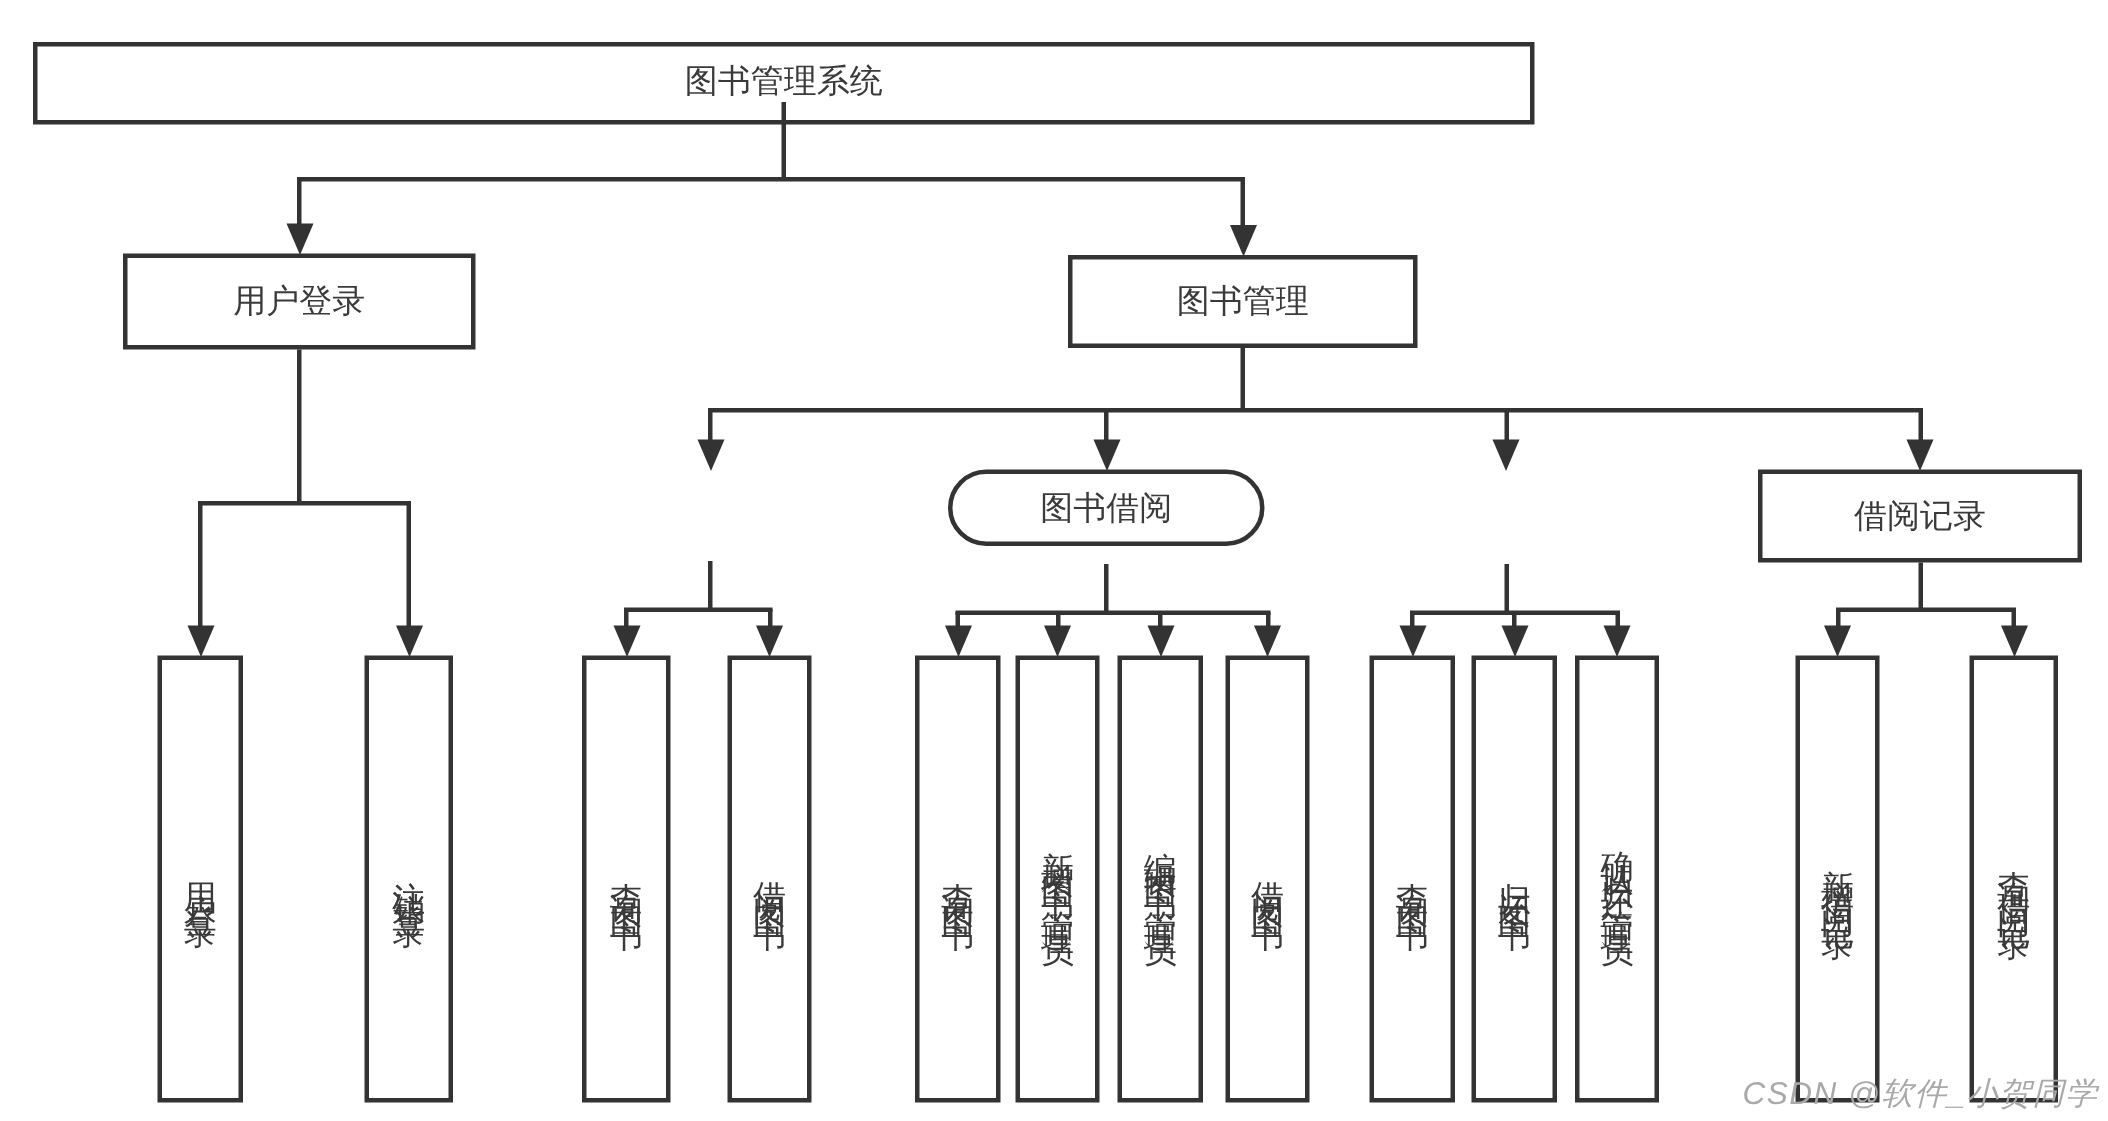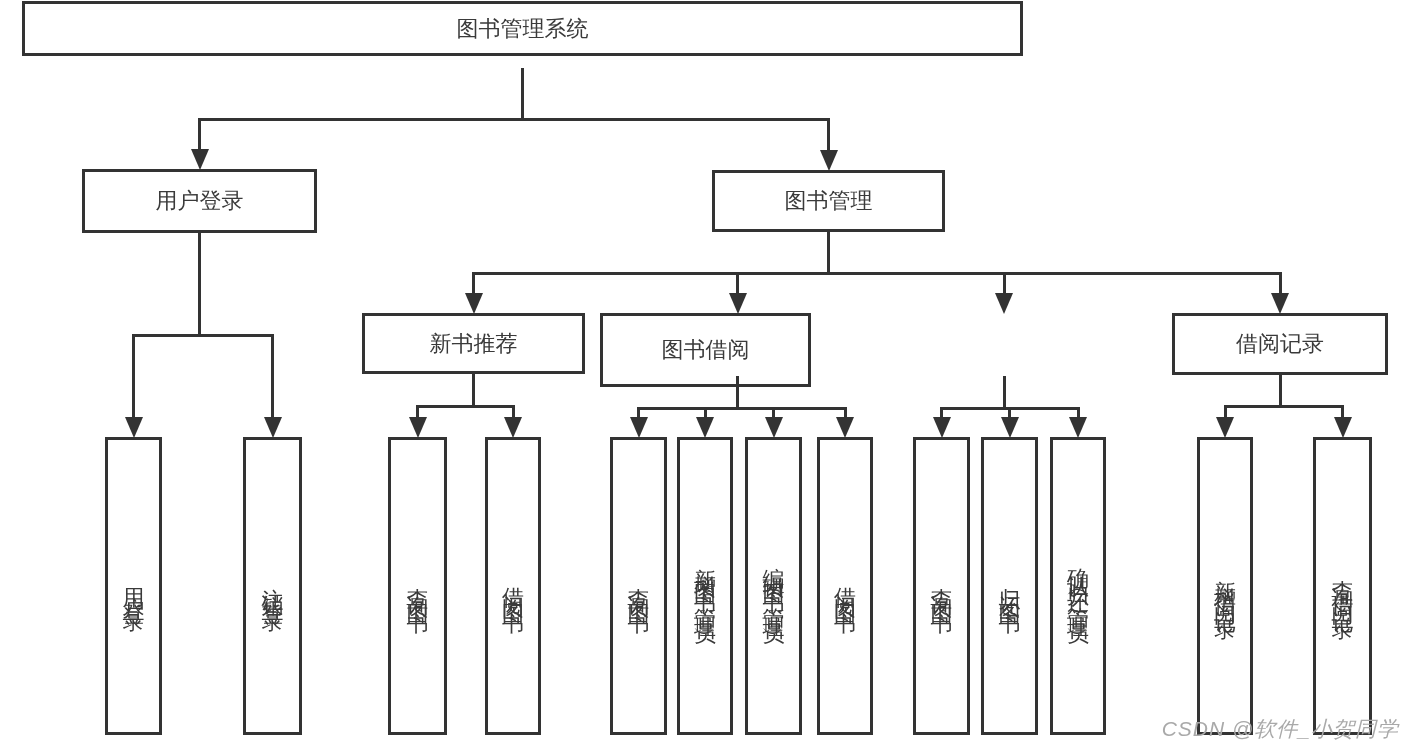--- a/index.html
+++ b/index.html
@@ -50,25 +50,24 @@
     z-index:10;
     white-space:nowrap;
     font-style:italic;
   }
 </style>
 </head>
 <body>
 
 <div id="diagram">
   <span class="watermark">CSDN @软件_小贺同学</span>
-<div class="node h" style="left: 22px; top: 1px; width: 1001px; height: 55px;">图书管理系统</div>
+<div class="node h" style="left: 22px; top: 28px; width: 1001px; height: 55px; font-family: Liberation Mono, monospace;">图书管理系统</div>
     <div class="node h" style="left: 82px; top: 169px; width: 235px; height: 64px;">用户登录</div>
     <div class="node h" style="left: 712px; top: 170px; width: 233px; height: 62px;">图书管理</div>
-    <div class="node h" style="left: 362px; top: 313px; width: 223px; height: 61px;">新书推荐</div>
-    <div class="node h" style="left: 600px; top: 313px; width: 211px; height: 74px;">图书借阅</div>
+    <div class="node h" style="left: 632px; top: 313px; width: 211px; height: 51px; border-radius: 28px;">图书借阅</div>
     <div class="node h" style="left: 1172px; top: 313px; width: 216px; height: 62px;">借阅记录</div>
     <div class="node v" style="left: 105px; top: 437px; width: 57px; height: 298px;">用户登录</div>
     <div class="node v" style="left: 243px; top: 437px; width: 59px; height: 298px;">注销登录</div>
     <div class="node v" style="left: 388px; top: 437px; width: 59px; height: 298px;">查询图书</div>
     <div class="node v" style="left: 485px; top: 437px; width: 56px; height: 298px;">借阅图书</div>
     <div class="node v" style="left: 610px; top: 437px; width: 57px; height: 298px;">查询图书</div>
     <div class="node v" style="left: 677px; top: 437px; width: 56px; height: 298px;">新增图书（管理员）</div>
     <div class="node v" style="left: 745px; top: 437px; width: 57px; height: 298px;">编辑图书（管理员）</div>
     <div class="node v" style="left: 817px; top: 437px; width: 56px; height: 298px;">借阅图书</div>
     <div class="node v" style="left: 913px; top: 437px; width: 57px; height: 298px;">查询图书</div>

